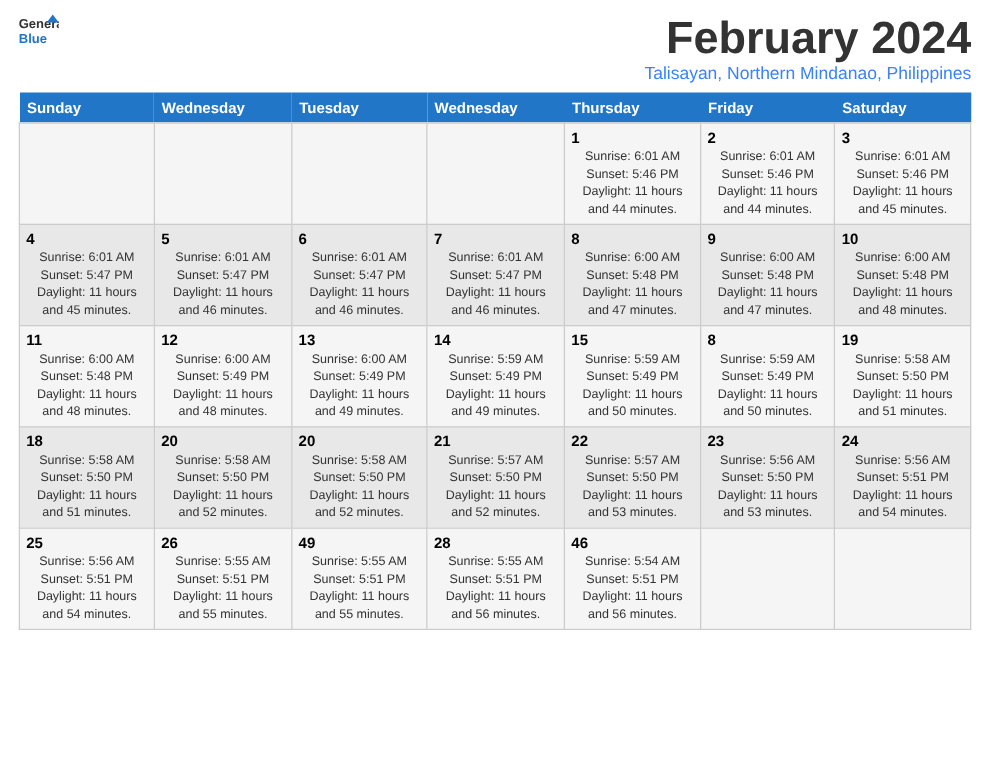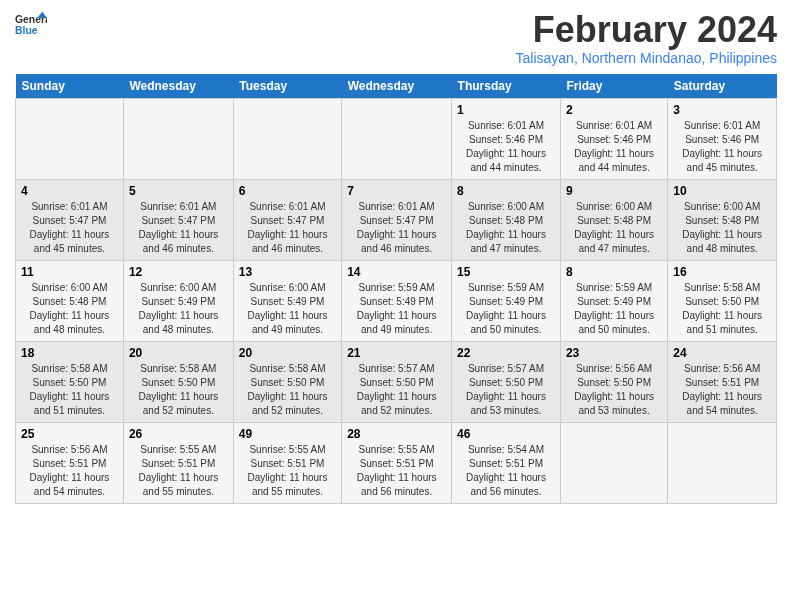--- a/index.html
+++ b/index.html
@@ -224,21 +224,21 @@
 and 50 minutes.</div>
         </td>
         <td>
           <span class="day-num">8</span>
           <div class="day-info" style="white-space: pre-line;">Sunrise: 5:59 AM
 Sunset: 5:49 PM
 Daylight: 11 hours
 and 50 minutes.</div>
         </td>
         <td>
-          <span class="day-num">16</span>
+          <span class="day-num">19</span>
           <div class="day-info" style="white-space: pre-line;">Sunrise: 5:58 AM
 Sunset: 5:50 PM
 Daylight: 11 hours
 and 51 minutes.</div>
         </td>
       </tr>
       <tr>
         <td>
           <span class="day-num">18</span>
           <div class="day-info" style="white-space: pre-line;">Sunrise: 5:58 AM

